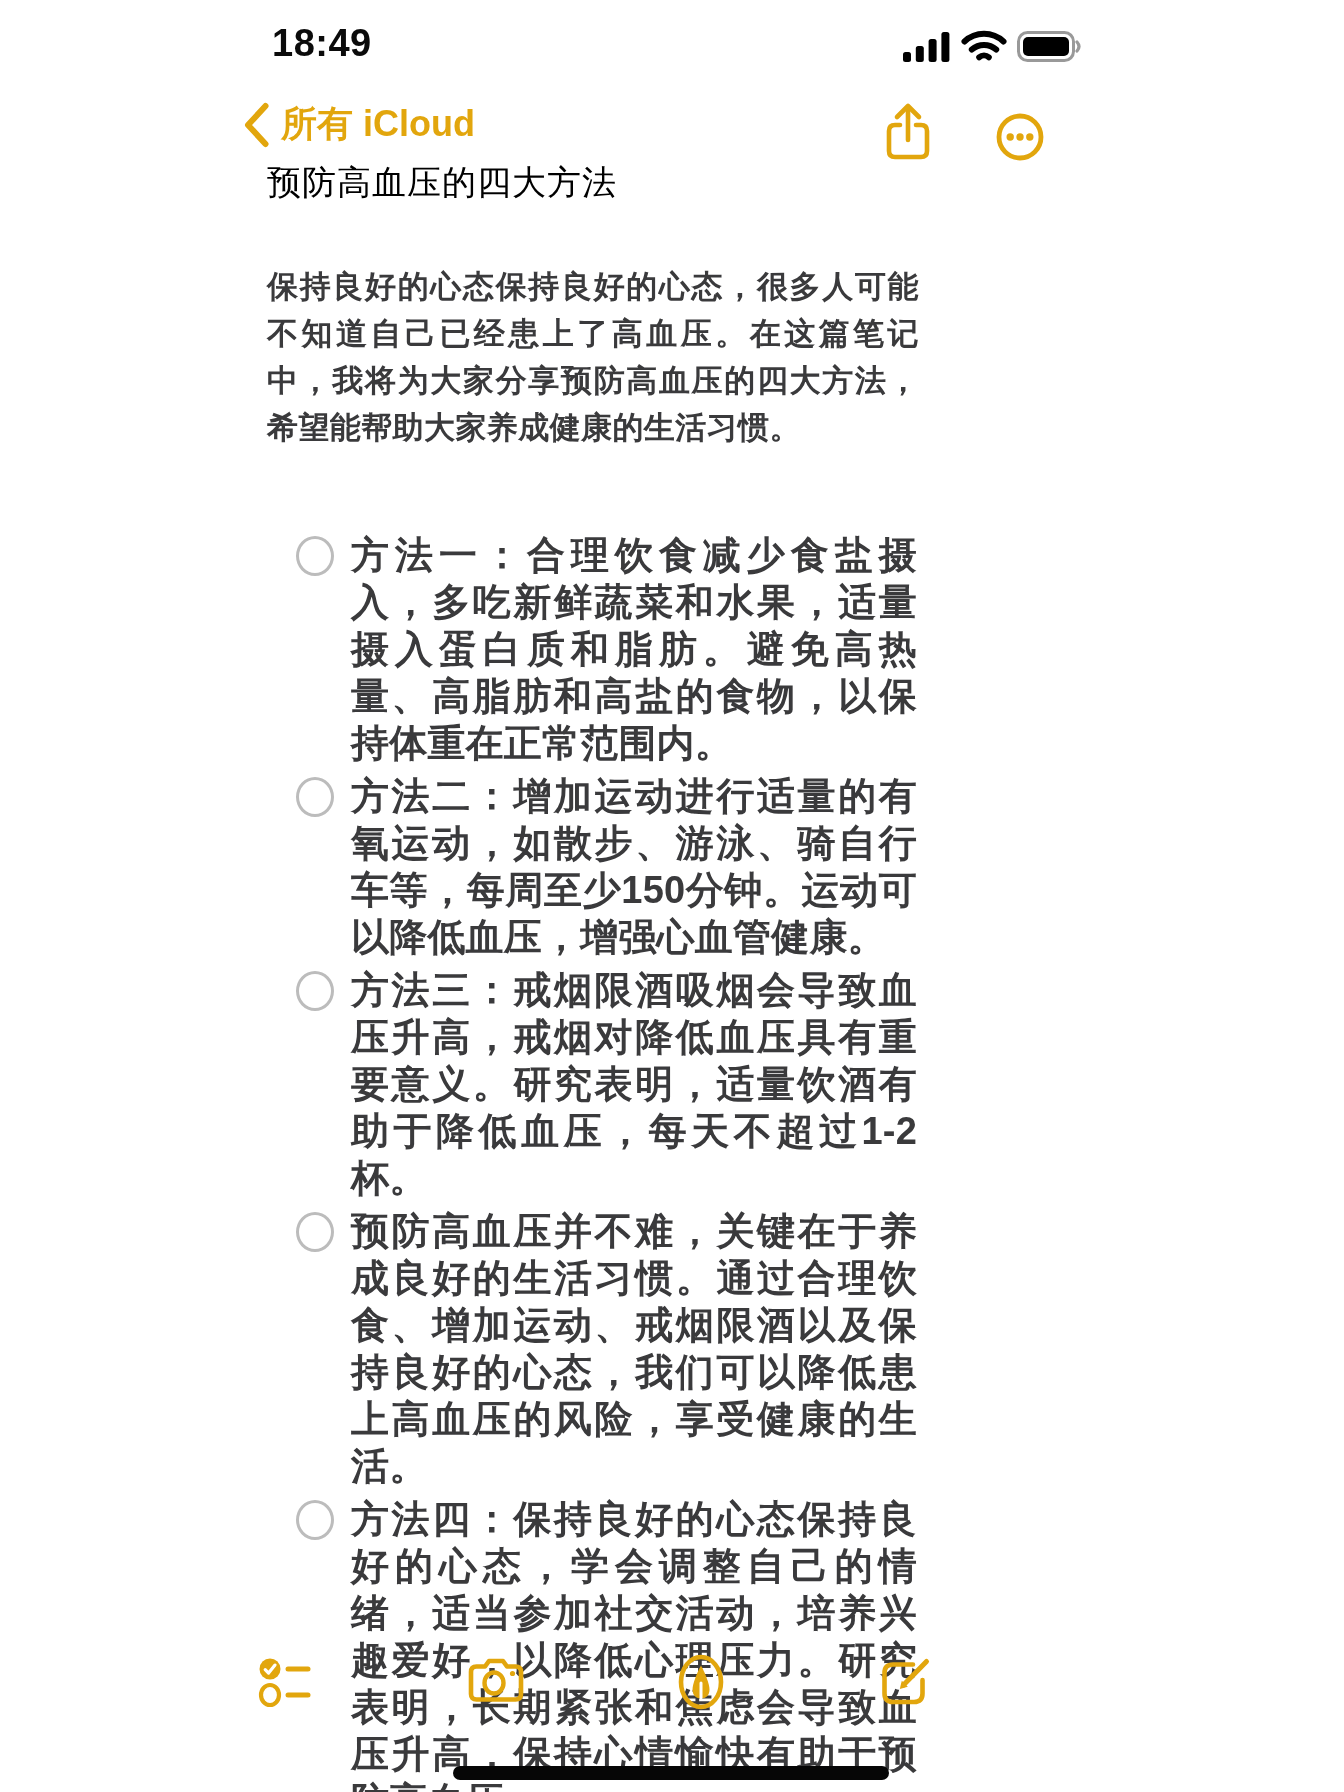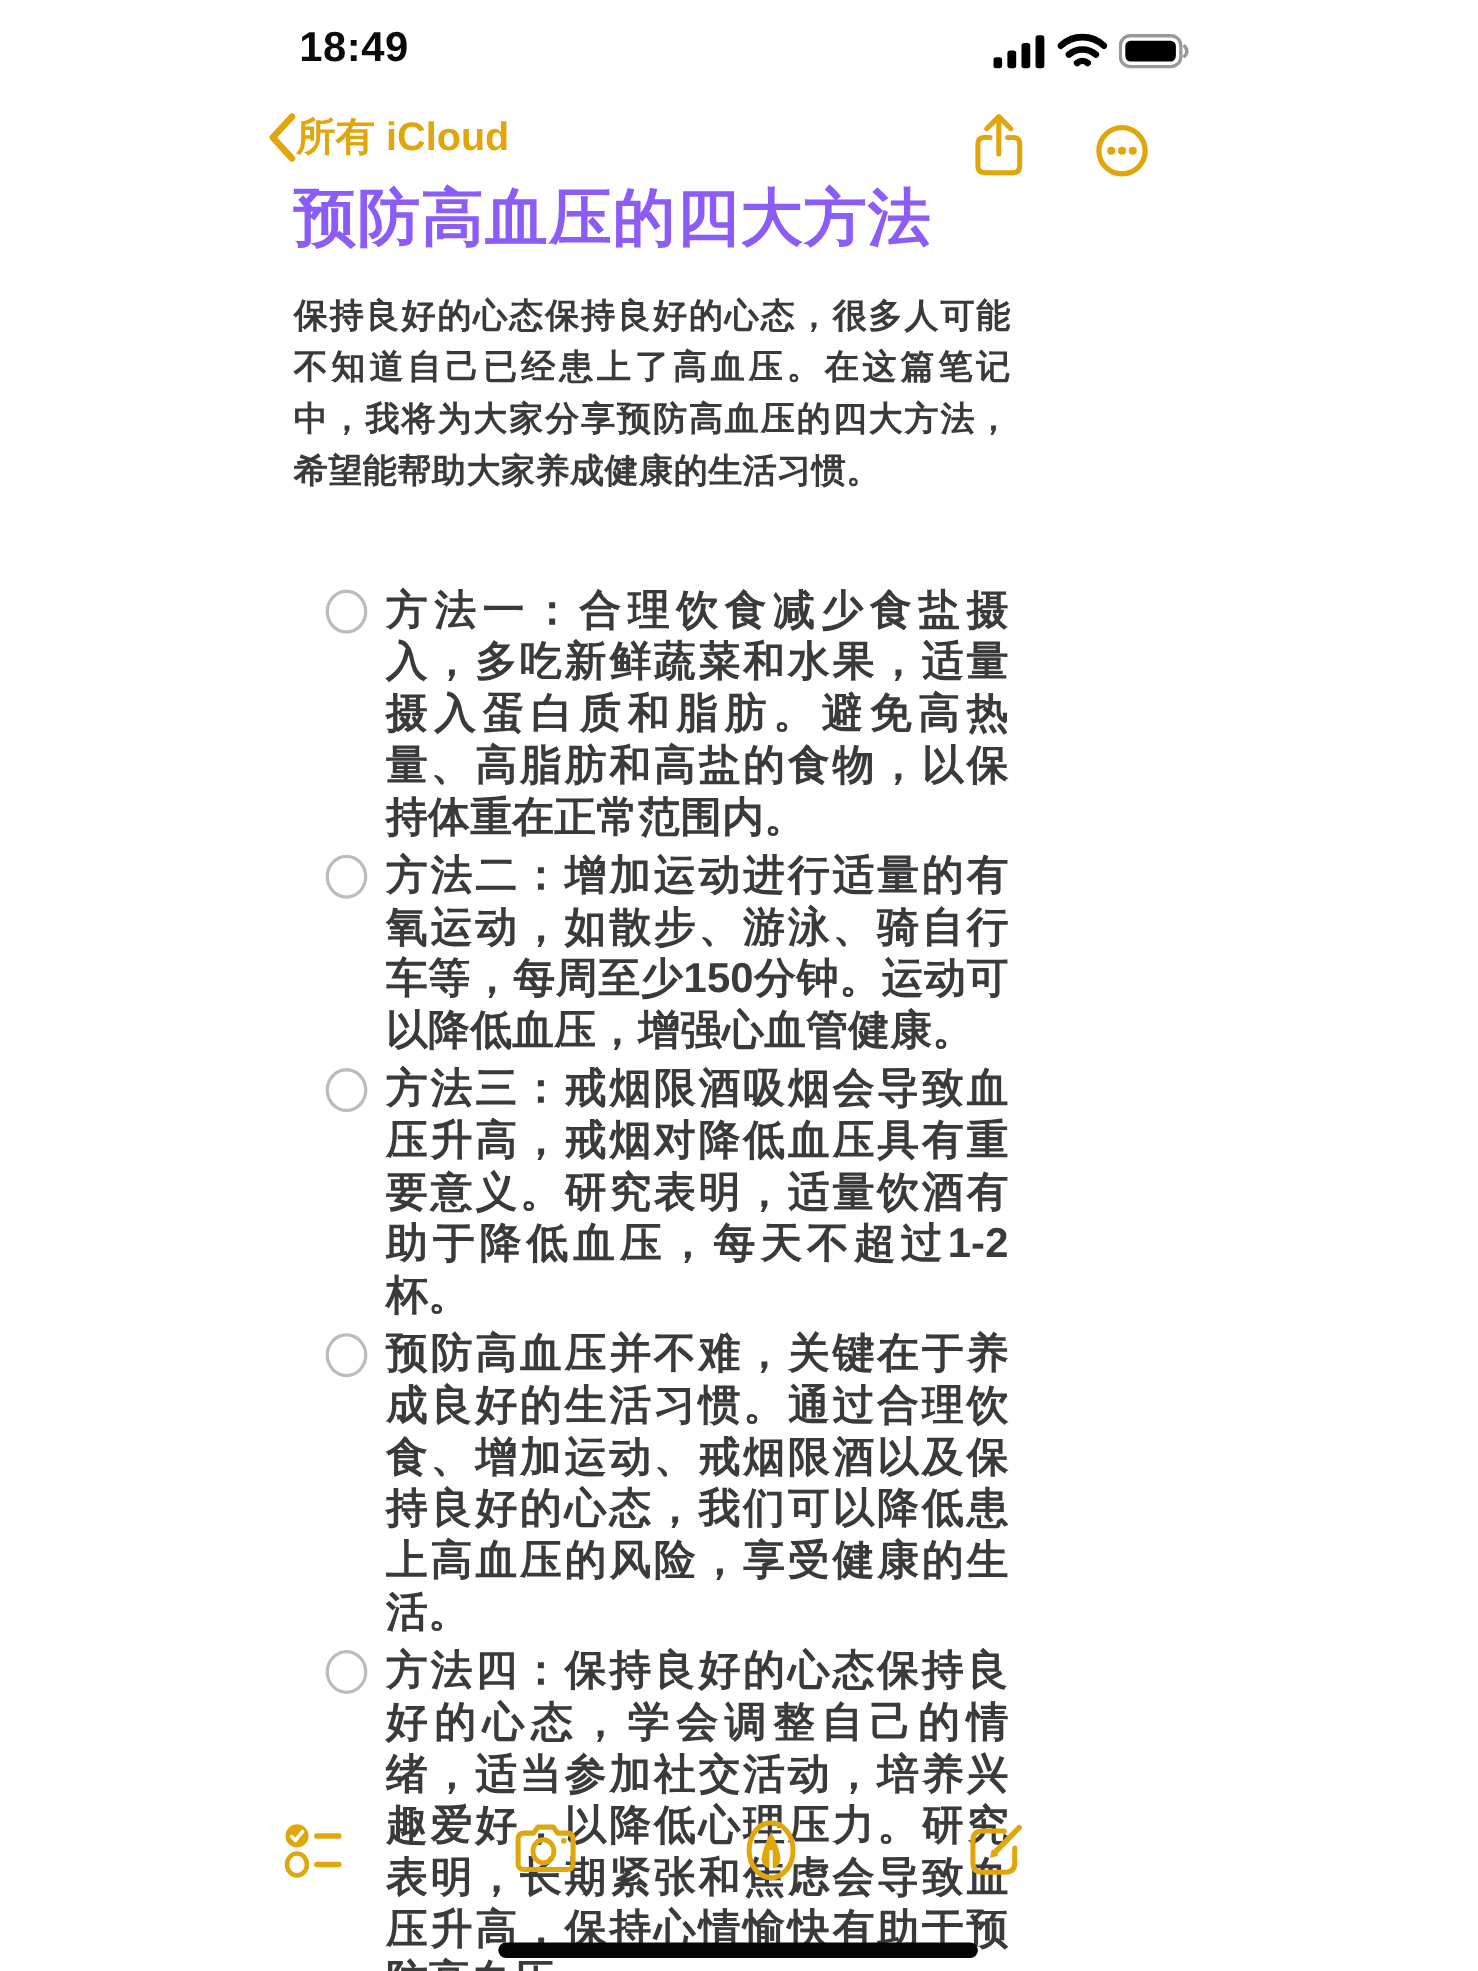--- a/index.html
+++ b/index.html
@@ -9,28 +9,28 @@
     font-family:"Liberation Sans","DejaVu Sans",sans-serif;
     color:#3a3a3c; overflow:hidden;
   }
   :root { --accent:#e2a60d; --ink:#3a3a3c; }
 
   
   .status-time { position:absolute; left:272px; top:22px; font-size:38px; font-weight:700; color:#0b0b0b; letter-spacing:.5px; }
   .status-icons { position:absolute; left:903px; top:30px; display:flex; align-items:center; gap:10px; }
 
   
-  .nav-back { position:absolute; left:243px; top:100px; display:flex; align-items:center; background:none; border:none; cursor:pointer; padding:0; }
+  .nav-back { position:absolute; left:243px; top:100px; display:flex; align-items:center; gap:12px; background:none; border:none; cursor:pointer; padding:0; }
   .nav-back-label { font-size:36px; font-weight:600; color:var(--accent); }
   .nav-action { position:absolute; background:none; border:none; cursor:pointer; padding:0; }
   .share-btn { left:882px; top:100px; }
   .more-btn  { left:995px; top:112px; }
 
   
-  .note-title { position:absolute; left:267px; top:160px; font-size:57px; font-weight:700; color:#8b5cf6; letter-spacing:1px; }
+  .note-title { position:absolute; left:267px; top:160px; font-size:34px; font-weight:400; color:#000000; letter-spacing:1px; }
   .note-intro { position:absolute; left:267px; top:263px; width:652px; font-size:31px; line-height:47px; font-weight:600; letter-spacing:.4px; color:var(--ink); text-align:justify; }
   .checklist  { position:absolute; left:267px; top:532px; width:680px; display:flex; flex-direction:column; gap:6px; }
   .check-item { display:flex; align-items:flex-start; }
   .check-circle { flex:0 0 auto; width:38px; height:40px; border:3px solid #bcbcbc; border-radius:50%; margin:4px 0 0 29px; background:#fff; cursor:pointer; }
   .check-text { margin-left:17px; width:566px; font-size:38px; line-height:47px; font-weight:600; letter-spacing:.2px; color:var(--ink); text-align:justify; }
 
   
   .toolbar { position:absolute; left:258px; top:1654px; width:676px; display:flex; justify-content:space-between; align-items:center; color:var(--accent); }
   .toolbar button { background:none; border:none; padding:0; cursor:pointer; color:var(--accent); line-height:0; }
 

